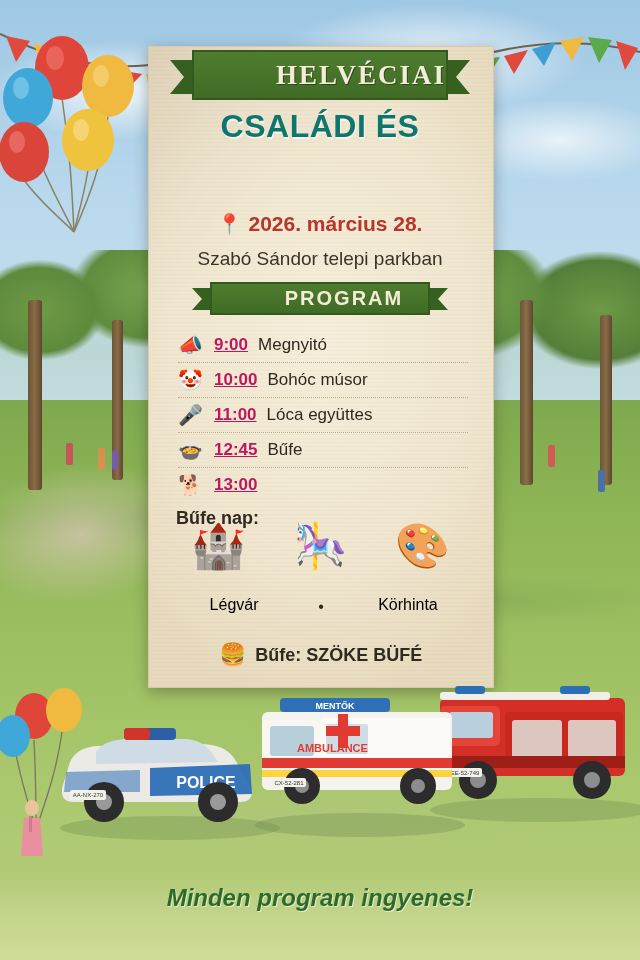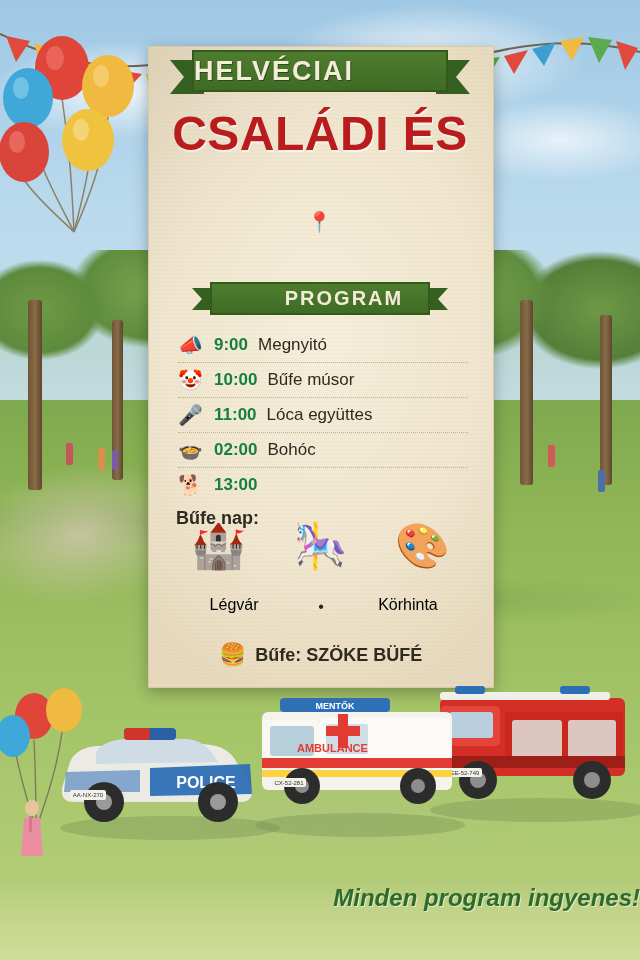--- a/index.html
+++ b/index.html
@@ -119,27 +119,28 @@
     left: 170px;
     top: 50px;
     width: 300px;
     height: 52px;
   }
   .ribbon-band {
     position: absolute;
     left: 22px;
     top: 0;
     width: 256px;
-    height: 42px;
+    height: 50px;
     background: linear-gradient(#4f7d2f, #3f6b25);
     border: 2px solid #335a1d;
     box-sizing: border-box;
     display: flex;
     align-items: center;
-    justify-content: flex-start;
+    justify-content: flex-end;
+    font-family: Liberation Serif, serif;
   }
   .ribbon-tail {
     position: absolute;
     top: 10px;
     width: 34px;
     height: 34px;
     background: #35601f;
   }
   .ribbon-tail.left { left: 0; clip-path: polygon(0 0, 100% 0, 100% 100%, 0 100%, 14px 50%); }
   .ribbon-tail.right { right: 0; clip-path: polygon(0 0, 100% 0, calc(100% - 14px) 50%, 100% 100%, 0 100%); }
@@ -155,22 +156,22 @@
     position: absolute;
     left: 148px;
     width: 344px;
     text-align: center;
     font-weight: bold;
     letter-spacing: 0.5px;
     line-height: 1;
   }
   .headline-1 {
     top: 110px;
-    font-size: 48px;
-    color: #b91c1c;
+    font-size: 32px;
+    color: #0f766e;
     text-shadow: 1px 2px 0 rgba(255,255,255,0.6);
   }
   .headline-2 {
     top: 158px;
     font-size: 42px;
     color: #cf2b23;
     text-shadow: 1px 2px 0 rgba(255,255,255,0.6);
   }
 
   .date-row {
@@ -233,21 +234,21 @@
   }
   .sched-row {
     display: flex;
     align-items: center;
     gap: 10px;
     height: 34px;
     border-bottom: 1px dotted #bdae8e;
   }
   .sched-row:last-child { border-bottom: none; }
   .sched-icon { font-size: 20px; width: 26px; text-align: center; }
-  .sched-time { font-size: 17px; font-weight: bold; color: #15803d; }
+  .sched-time { font-size: 17px; font-weight: bold; color: #be185d; text-decoration: underline; }
   .sched-label { font-size: 17px; color: #2f2a20; }
 
   
   .allday-title {
     position: absolute;
     left: 176px;
     top: 508px;
     font-size: 18px;
     font-weight: bold;
     color: #2f2a20;
@@ -295,21 +296,21 @@
 
   
   .vehicles { position: absolute; left: 0; top: 660px; width: 640px; height: 200px; }
 
   
   .footer {
     position: absolute;
     left: 0;
     top: 884px;
     width: 640px;
-    text-align: right;
+    text-align: center;
     font-size: 24px;
     font-style: italic;
     font-weight: bold;
     color: #2e6b2b;
     text-shadow: 1px 1px 0 rgba(255,255,255,0.55);
   }
 
   
   .figure { position: absolute; border-radius: 2px; }
 </style>
@@ -394,51 +395,53 @@
     <div class="ribbon-tail right"></div>
     <div class="ribbon-band">
       <span class="ribbon-text">HELVÉCIAI</span>
     </div>
   </div>
 
   <div class="headline headline-1">CSALÁDI ÉS</div>
 
   <div class="date-row">
     <span class="pin-icon">📍</span>
-  </div>
-
+    <span class="date-text">2026. március 28.</span>
+  </div>
+
+  <div class="venue">Szabó Sándor telepi parkban</div>
 
   <div class="program-banner">
     <div class="pb-tail left"></div>
     <div class="pb-tail right"></div>
     <div class="pb-band">
       <span class="pb-text">PROGRAM</span>
     </div>
   </div>
 
   <div class="schedule">
     <div class="sched-row">
       <span class="sched-icon">📣</span>
       <span class="sched-time">9:00</span>
       <span class="sched-label">Megnyitó</span>
     </div>
     <div class="sched-row">
       <span class="sched-icon">🤡</span>
       <span class="sched-time">10:00</span>
-      <span class="sched-label">Bűfe músor</span>
+      <span class="sched-label">Bohóc músor</span>
     </div>
     <div class="sched-row">
       <span class="sched-icon">🎤</span>
       <span class="sched-time">11:00</span>
       <span class="sched-label">Lóca együttes</span>
     </div>
     <div class="sched-row">
       <span class="sched-icon">🍲</span>
-      <span class="sched-time">02:00</span>
-      <span class="sched-label">Bohóc</span>
+      <span class="sched-time">12:45</span>
+      <span class="sched-label">Bűfe</span>
     </div>
     <div class="sched-row">
       <span class="sched-icon">🐕</span>
       <span class="sched-time">13:00</span>
     </div>
   </div>
 
   <div class="allday-title">Bűfe nap:</div>
 
   <div class="allday-icons">

